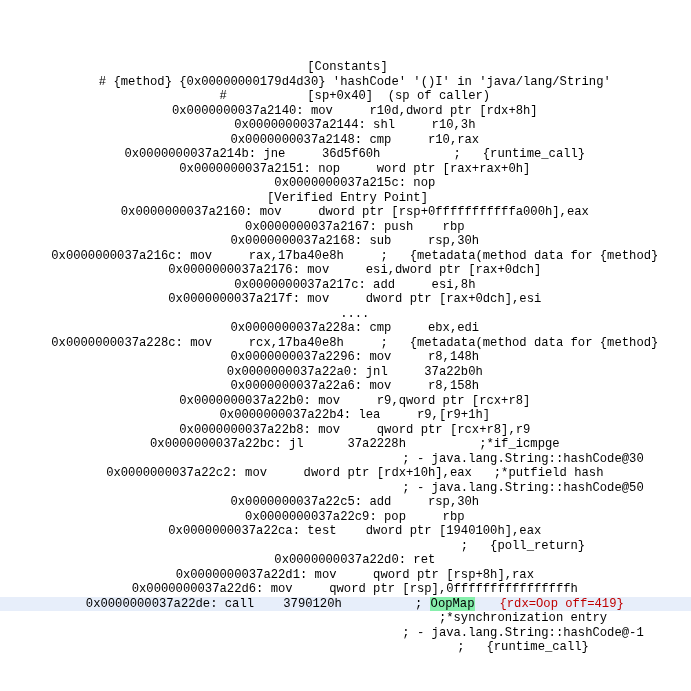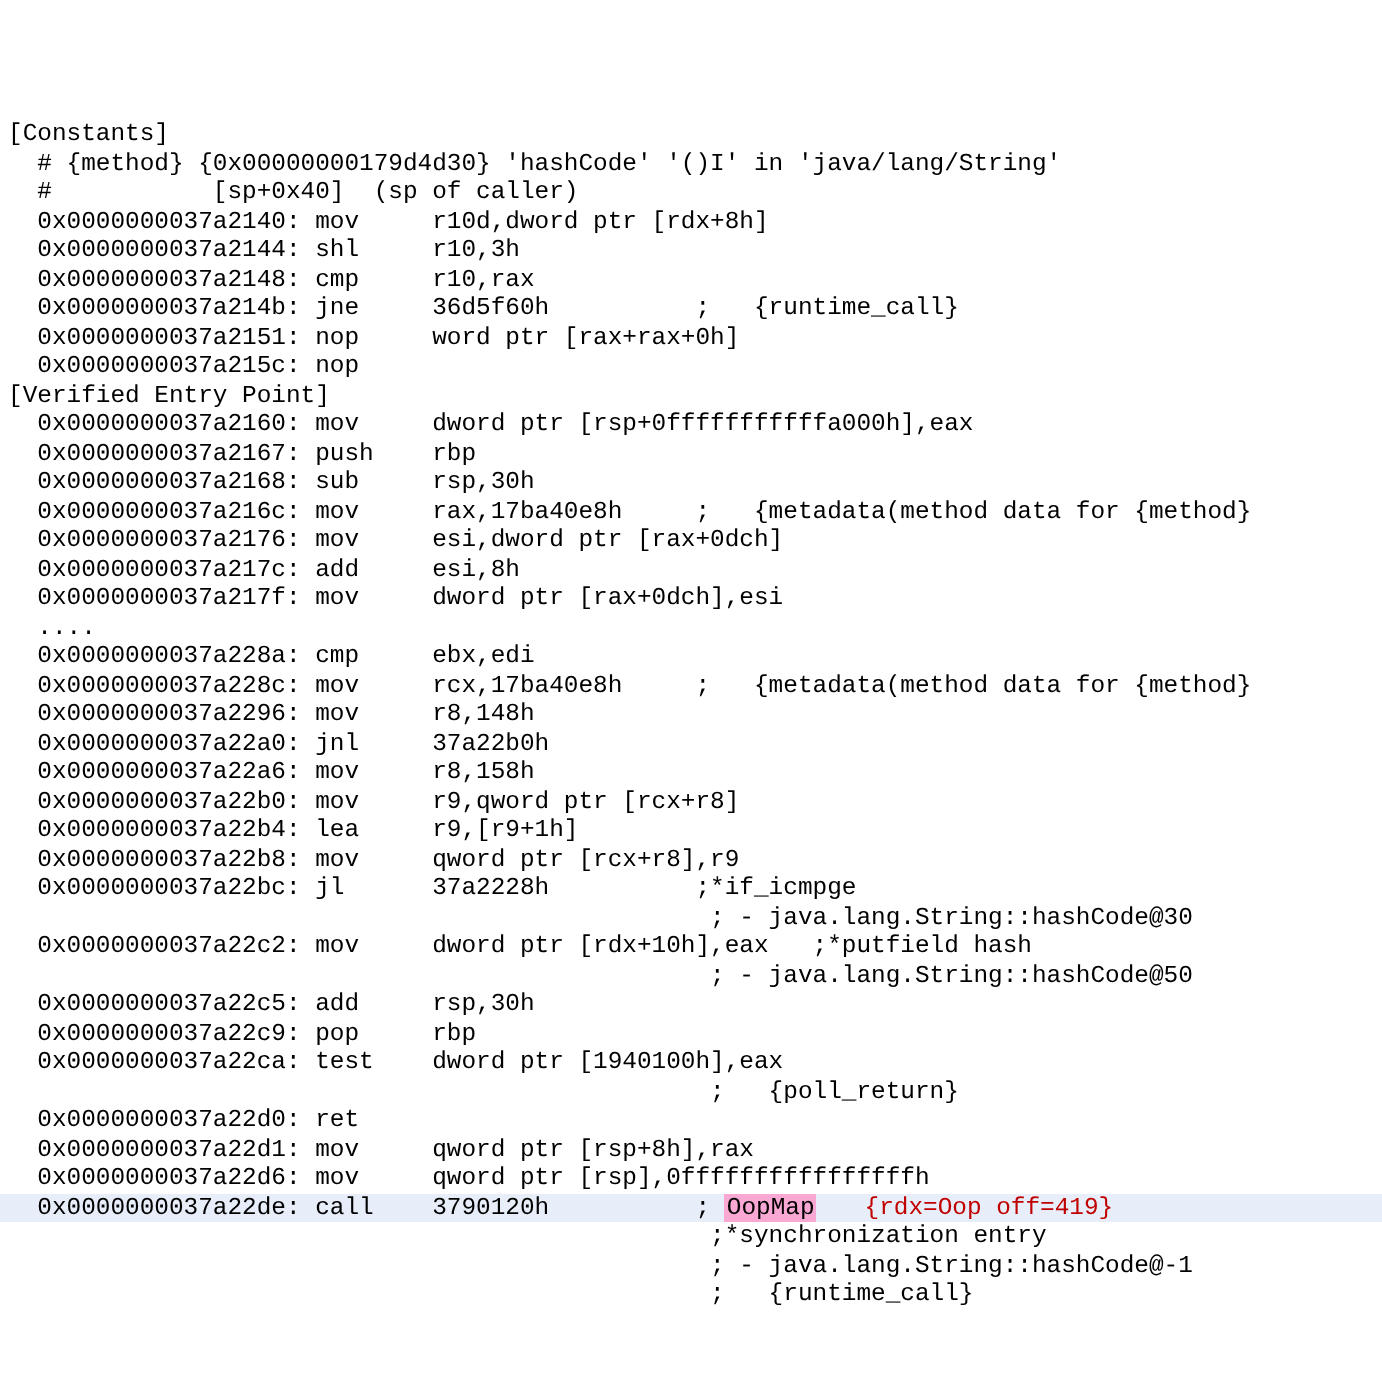--- a/index.html
+++ b/index.html
@@ -13,26 +13,27 @@
   body {
     font-family: "Courier New", Courier, monospace;
     font-size: 12.2px;
     line-height: 14.5px;
     color: #000;
     white-space: pre;
     padding: 2px 0 0 0;
   }
   .line {
     padding-left: 4px;
+    text-align: center;
   }
   .sel {
     background: #e7eefa;
   }
   .oopmap {
-    background: #f9a8d4;
+    background: #86efac;
     padding: 0 1px;
   }
   .curly {
     color: #c00000;
     margin-left: 24px;
   }
 </style>
 </head>
 <body>
 

